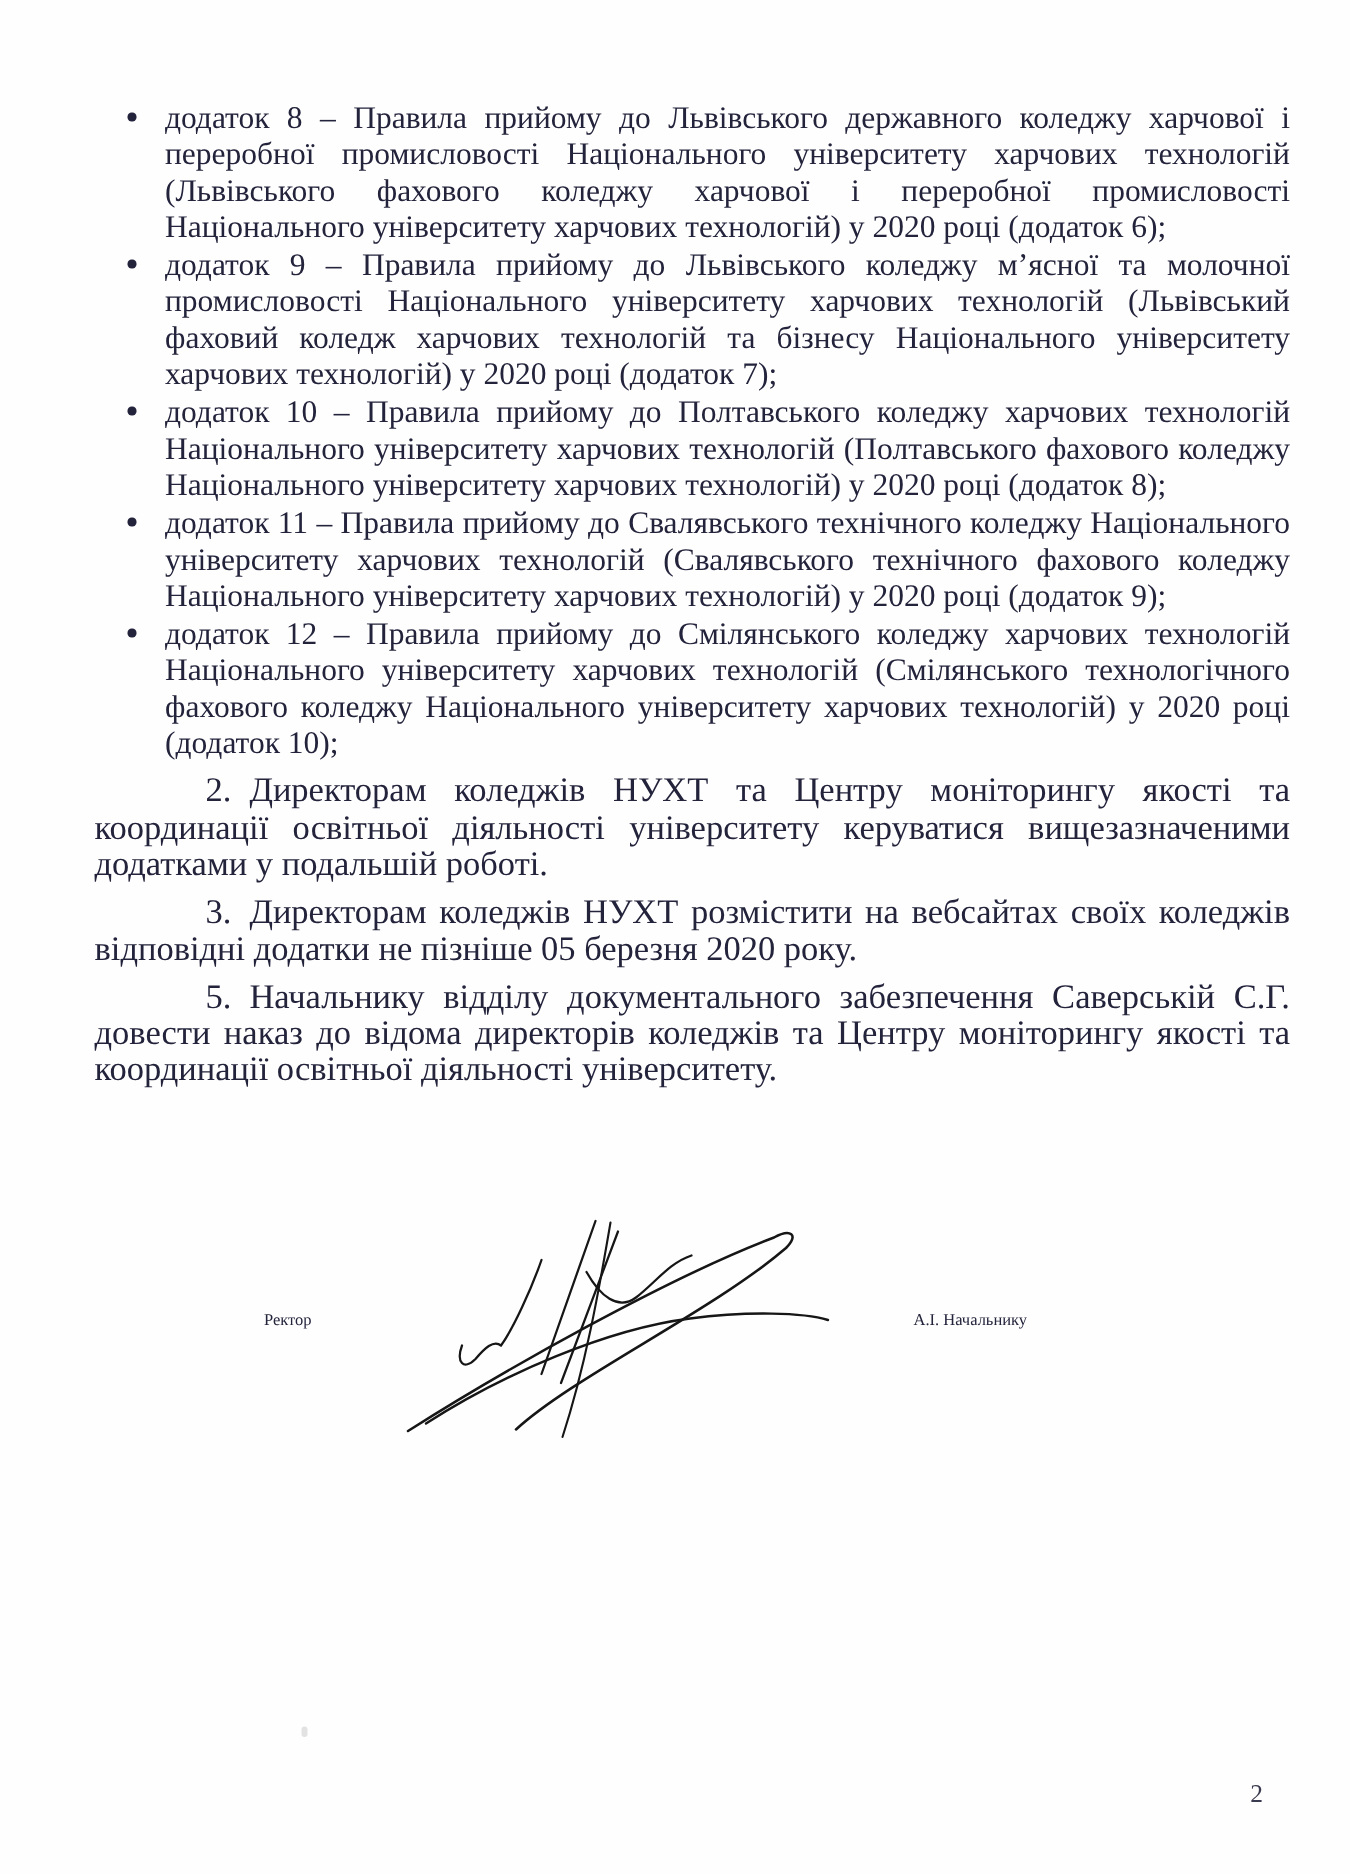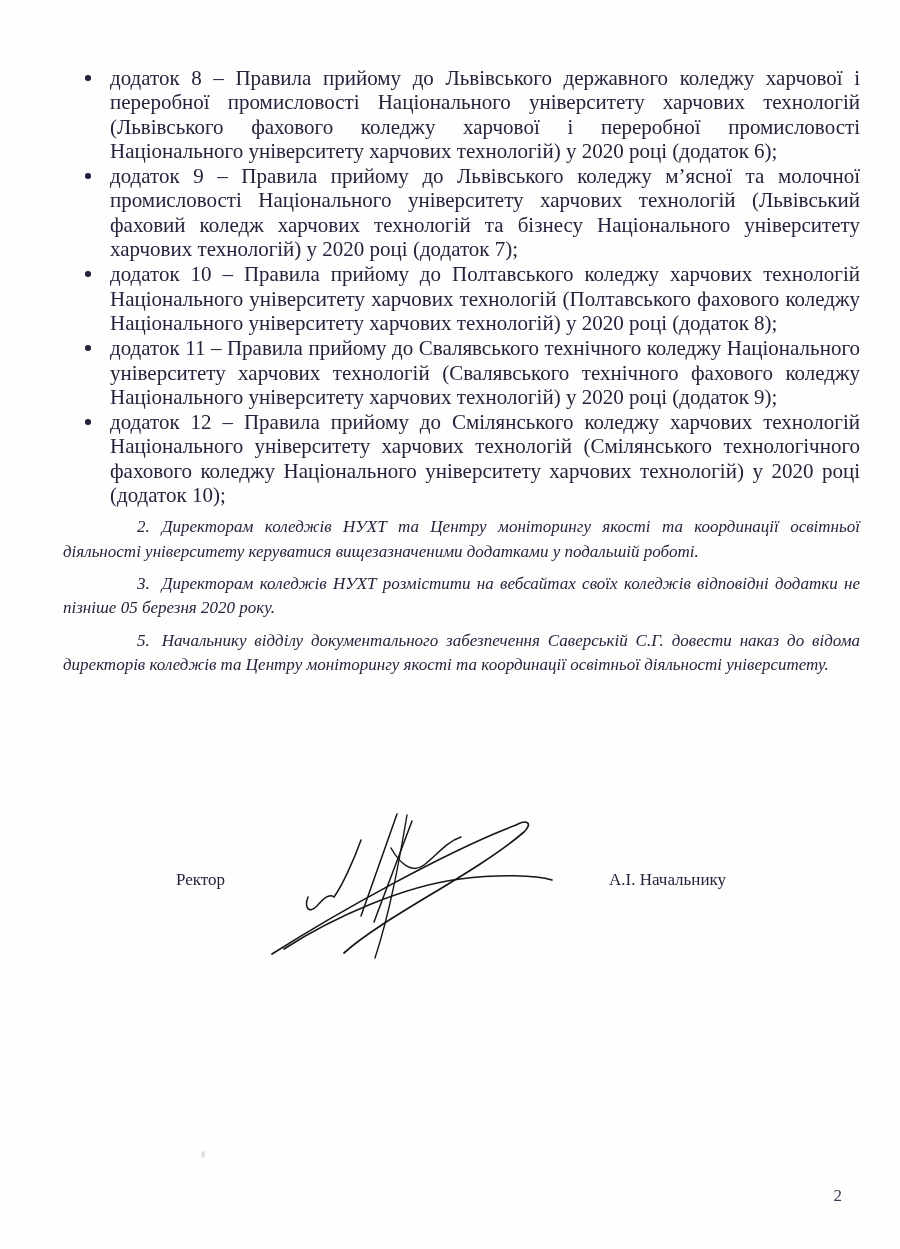--- a/index.html
+++ b/index.html
@@ -27,31 +27,30 @@
   }
   .dot {
     position: absolute;
     left: 22px; top: 9px;
     width: 5.5px; height: 5.5px;
     border-radius: 50%;
     background: #23233c;
   }
   .num-item {
     text-align: justify;
-    font-size: 17px;
+    font-size: 23px;
     line-height: 24.3px;
     text-indent: 74px;
     margin-top: 8px;
-    font-style: italic;
   }
   .num { display: inline; }
   .numsp { display: inline-block; width: 12px; }
   .sig-label {
     position: absolute;
-    font-size: 17px;
+    font-size: 11px;
     line-height: 24px;
     top: 868px;
     white-space: nowrap;
   }
   .sig-role { left: 176px; }
   .sig-name { left: 609px; }
   .signature-svg {
     position: absolute;
     left: 240px; top: 800px;
     width: 330px; height: 170px;

